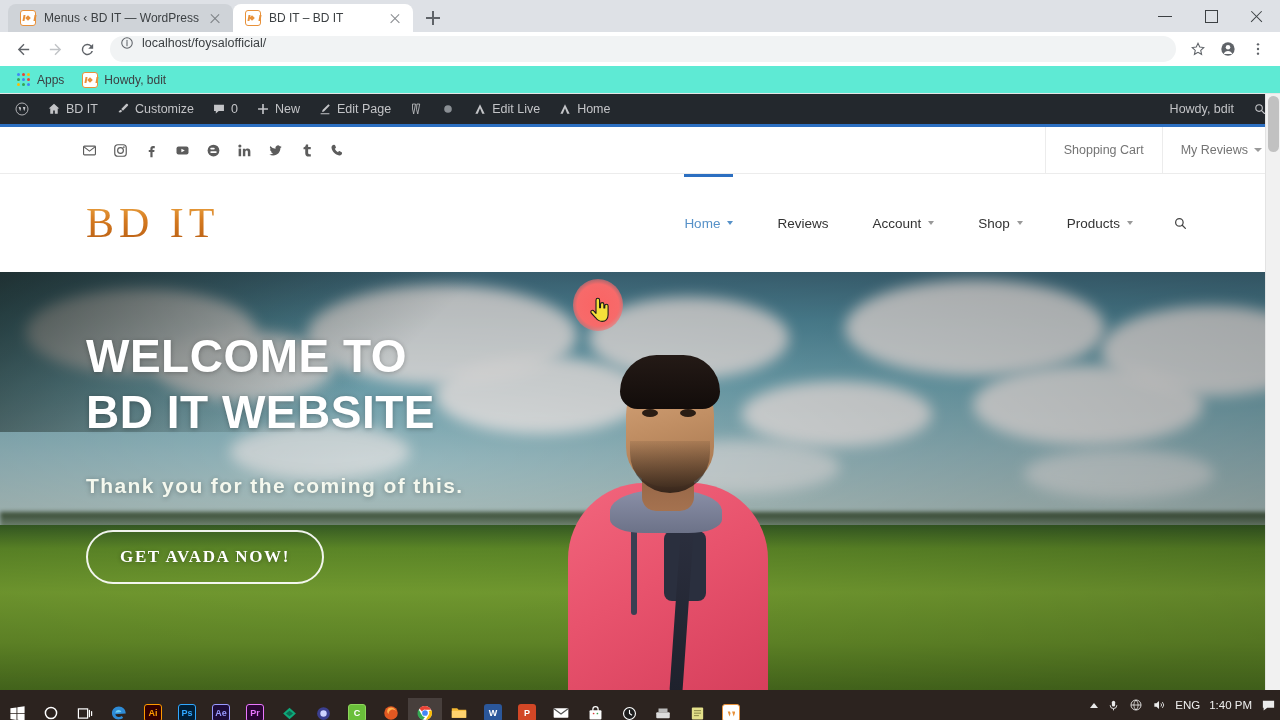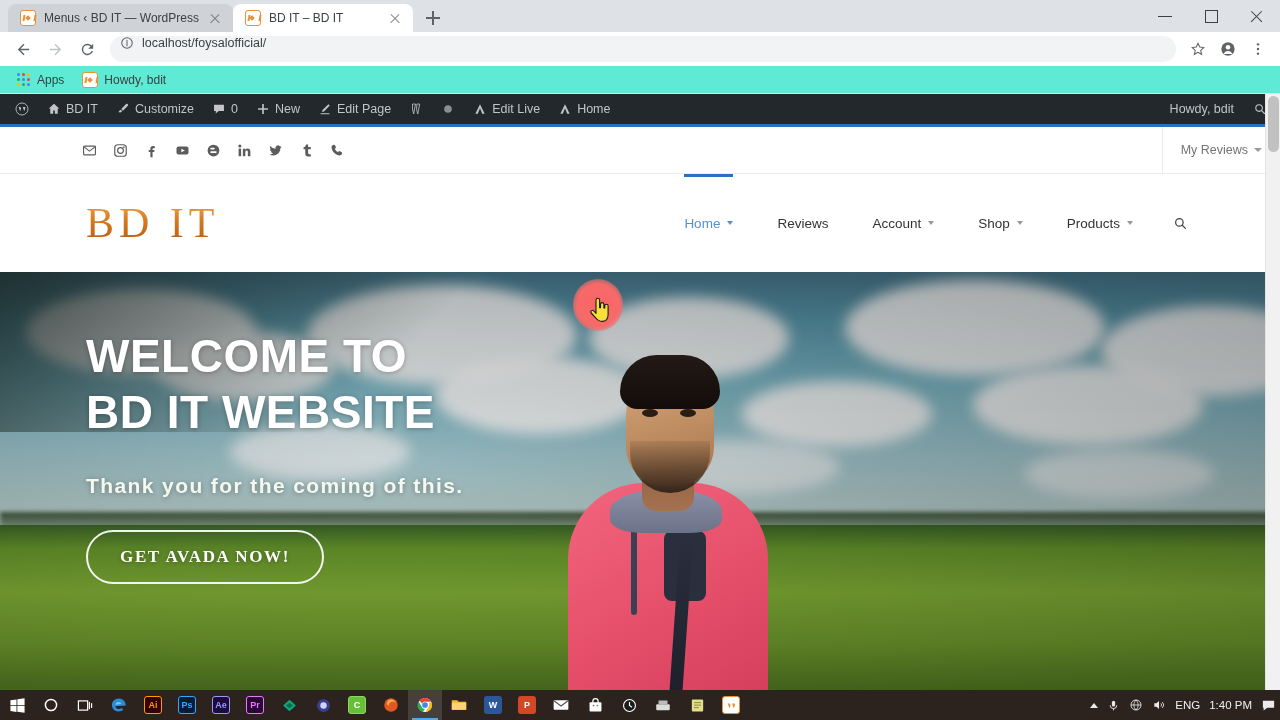--- a/index.html
+++ b/index.html
@@ -228,21 +228,21 @@
 
   
   .vscroll { position: absolute; right: 0; top: 0; width: 15px; height: 596px; background: #f1f1f1; border-left: 1px solid #e3e3e3; z-index: 30; }
   .vthumb { position: absolute; left: 2px; top: 2px; width: 11px; height: 56px; background: #c1c1c1; border-radius: 6px; }
 
   
   .taskbar {
     position: absolute; left: 0; bottom: 0; width: 1280px; height: 30px;
     background: rgba(28,18,14,.93); display: flex; align-items: center;
   }
-  .tb-left { display: flex; align-items: center; height: 14px; }
+  .tb-left { display: flex; align-items: flex-start; height: 14px; }
   .tbitem { width: 34px; height: 30px; display: flex; align-items: center; justify-content: center; position: relative; }
   .tbitem.active { background: rgba(255,255,255,.13); }
   .tbitem.active::after { content:""; position:absolute; left:4px; right:4px; bottom:0; height:2px; background:#53a9e8; }
   .sq { width: 18px; height: 18px; border-radius: 3px; display: flex; align-items: center; justify-content: center; font-size: 9px; font-weight: bold; color: #fff; font-family: "Liberation Sans", sans-serif; }
   .tb-right { margin-left: auto; display: flex; align-items: center; gap: 9px; padding-right: 4px; color: #eee; font-size: 11.5px; }
   .tb-right .tri { width:0;height:0;border-left:4px solid transparent;border-right:4px solid transparent;border-bottom:5px solid #eaeaea; }
   .tb-right svg { fill: #eaeaea; }
 </style>
 </head>
 <body>
@@ -456,20 +456,23 @@
               <path d="M14.6 2.4v4h4.2v3.7h-4.2v5.6c0 1.5.6 2.2 2 2.2h2.3v3.7h-3.4c-3.6 0-5.5-1.9-5.5-5.4v-6.1H7.2V7.3c2.4-.7 3.7-2.6 3.9-4.9z"></path>
             </svg>
           </span>
         <span class="s">
             <svg viewBox="0 0 24 24">
               <path d="M6.5 2.8c.9 0 1.4.4 1.8 1.3l1 2.4c.4.9.2 1.5-.5 2l-1.1.8c.9 2.3 2.8 4.3 5.2 5.4l.8-1.2c.5-.7 1.1-.8 2-.4l2.4 1.1c.8.4 1.2 1 1.2 1.8 0 2.4-2.2 4.4-4.6 4-6.2-1-11.3-6.1-12.3-12.3-.4-2.4 1.6-4.9 4.1-4.9z"></path>
             </svg>
           </span>
       </div>
       <div class="topright">
+        <div class="cell">
+          <span>Shopping Cart</span>
+        </div>
         <div class="cell">
           <span>My Reviews</span>
           <span class="chev"></span>
         </div>
       </div>
     </div>
 
     <div class="siteheader">
       <div class="logo">BD IT</div>
       <div class="mainnav">

